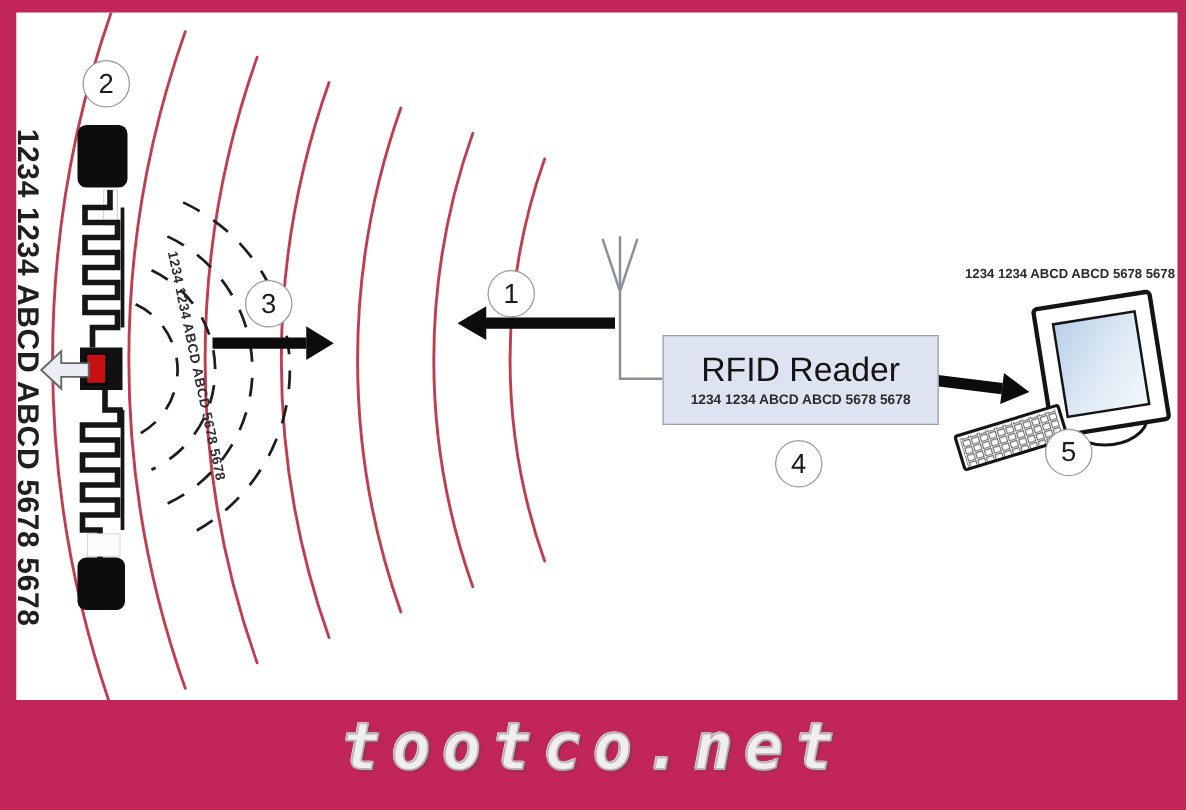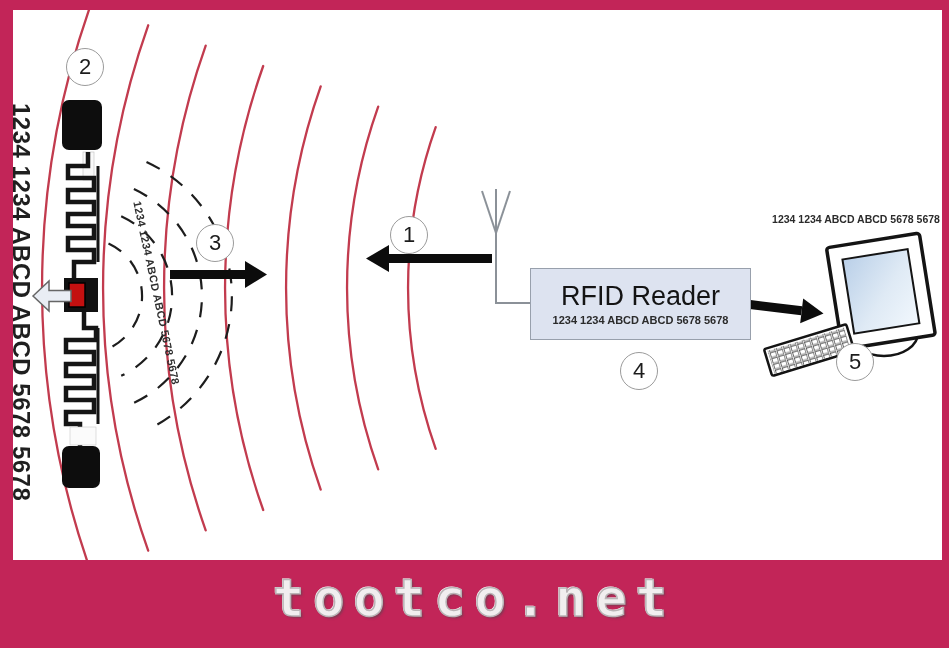--- a/index.html
+++ b/index.html
@@ -60,20 +60,21 @@
     position:absolute; left:0; top:560px; width:949px; height:88px;
     display:flex; align-items:center; justify-content:center;
   }
   .watermark {
     font-family:"DejaVu Sans Mono", monospace;
     font-size:52px; font-weight:bold; letter-spacing:9px;
     color:#f1eeef;
     -webkit-text-stroke:1.5px #b9b4b6;
     text-shadow:2px 2px 2px rgba(90,70,80,0.55), -1px -1px 0 #ffffff;
     transform:translateY(-6px);
+    font-style:italic;
   }
 </style>
 </head>
 <body>
 
 <div class="canvas"></div>
 
 <svg class="layer" width="949" height="648" viewBox="0 0 949 648">
   <defs>
     <clipPath id="canvasClip">

